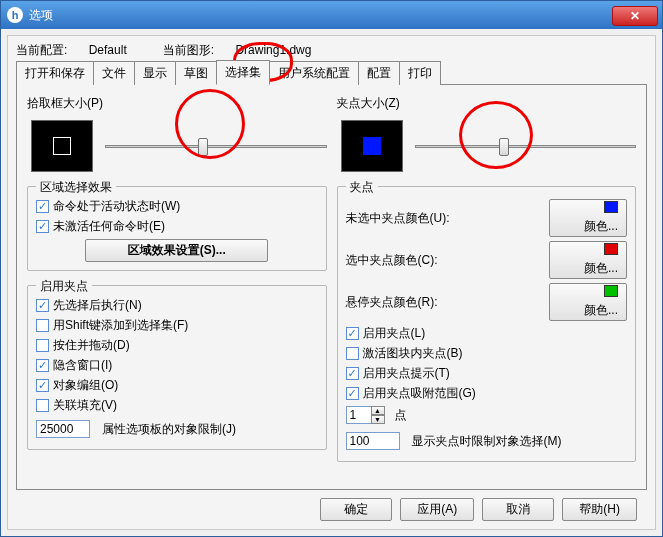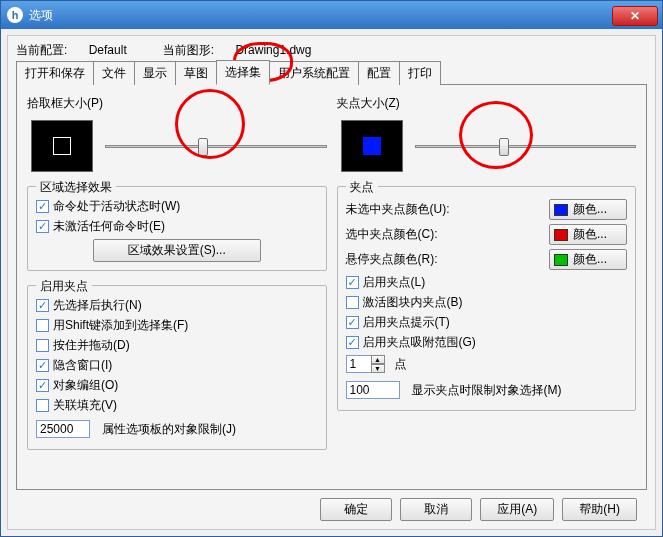--- a/index.html
+++ b/index.html
@@ -163,21 +163,21 @@
     line-height: 1;
   }
   .btn {
     border: 1px solid #888;
     background: linear-gradient(#fafafa,#e2e2e2);
     padding: 2px 16px;
     border-radius: 2px;
     text-align: center;
     display: inline-block;
   }
-  .btn.wide { width: 168px; }
+  .btn.wide { width: 183px; font-weight: bold; }
   .num-input {
     width: 54px; height: 18px;
     border: 1px solid #7a9ccf;
     background: #fff;
     padding: 1px 3px;
     display: inline-block;
   }
   .spinner {
     display: inline-flex; align-items: center;
   }
@@ -190,27 +190,28 @@
     border: 1px solid #888;
     background: linear-gradient(#fafafa,#e2e2e2);
     font-size: 7px; line-height: 7px; text-align: center;
   }
   .color-row {
     display: flex; align-items: center;
     justify-content: space-between;
     margin: 4px 0;
   }
   .color-btn {
-    display: inline-flex; align-items: center;
+    display: inline-flex; align-items: flex-end;
     border: 1px solid #888;
     background: linear-gradient(#fafafa,#e2e2e2);
     padding: 1px 8px 1px 4px;
     border-radius: 2px;
     gap: 5px;
     min-width: 78px;
+    flex-direction: column;
   }
   .color-sw { width: 14px; height: 12px; border: 1px solid #333; }
   .footer {
     display: flex;
     justify-content: flex-end;
     gap: 8px;
     padding: 8px 10px 0 0;
   }
   .footer .btn { min-width: 72px; }
   .annot { position: absolute; border: 3px solid #e00; border-radius: 50%; pointer-events: none; }
@@ -376,20 +377,20 @@
             <span class="num-input">100</span>
             <span style="margin-left:8px">显示夹点时限制对象选择(M)</span>
           </div>
         </div>
         <div class="annot" style="left:122px; top:6px; width:74px; height:68px"></div>
       </div>
     </div>
 
     <div class="footer">
       <span class="btn">确定</span>
+      <span class="btn">应用(A)</span>
       <span class="btn">取消</span>
-      <span class="btn">应用(A)</span>
       <span class="btn">帮助(H)</span>
     </div>
 
     <div class="annot" style="left:225px; top:6px; width:60px; height:40px; border-radius:45%"></div>
   </div>
 </div>
 
 </body></html>

